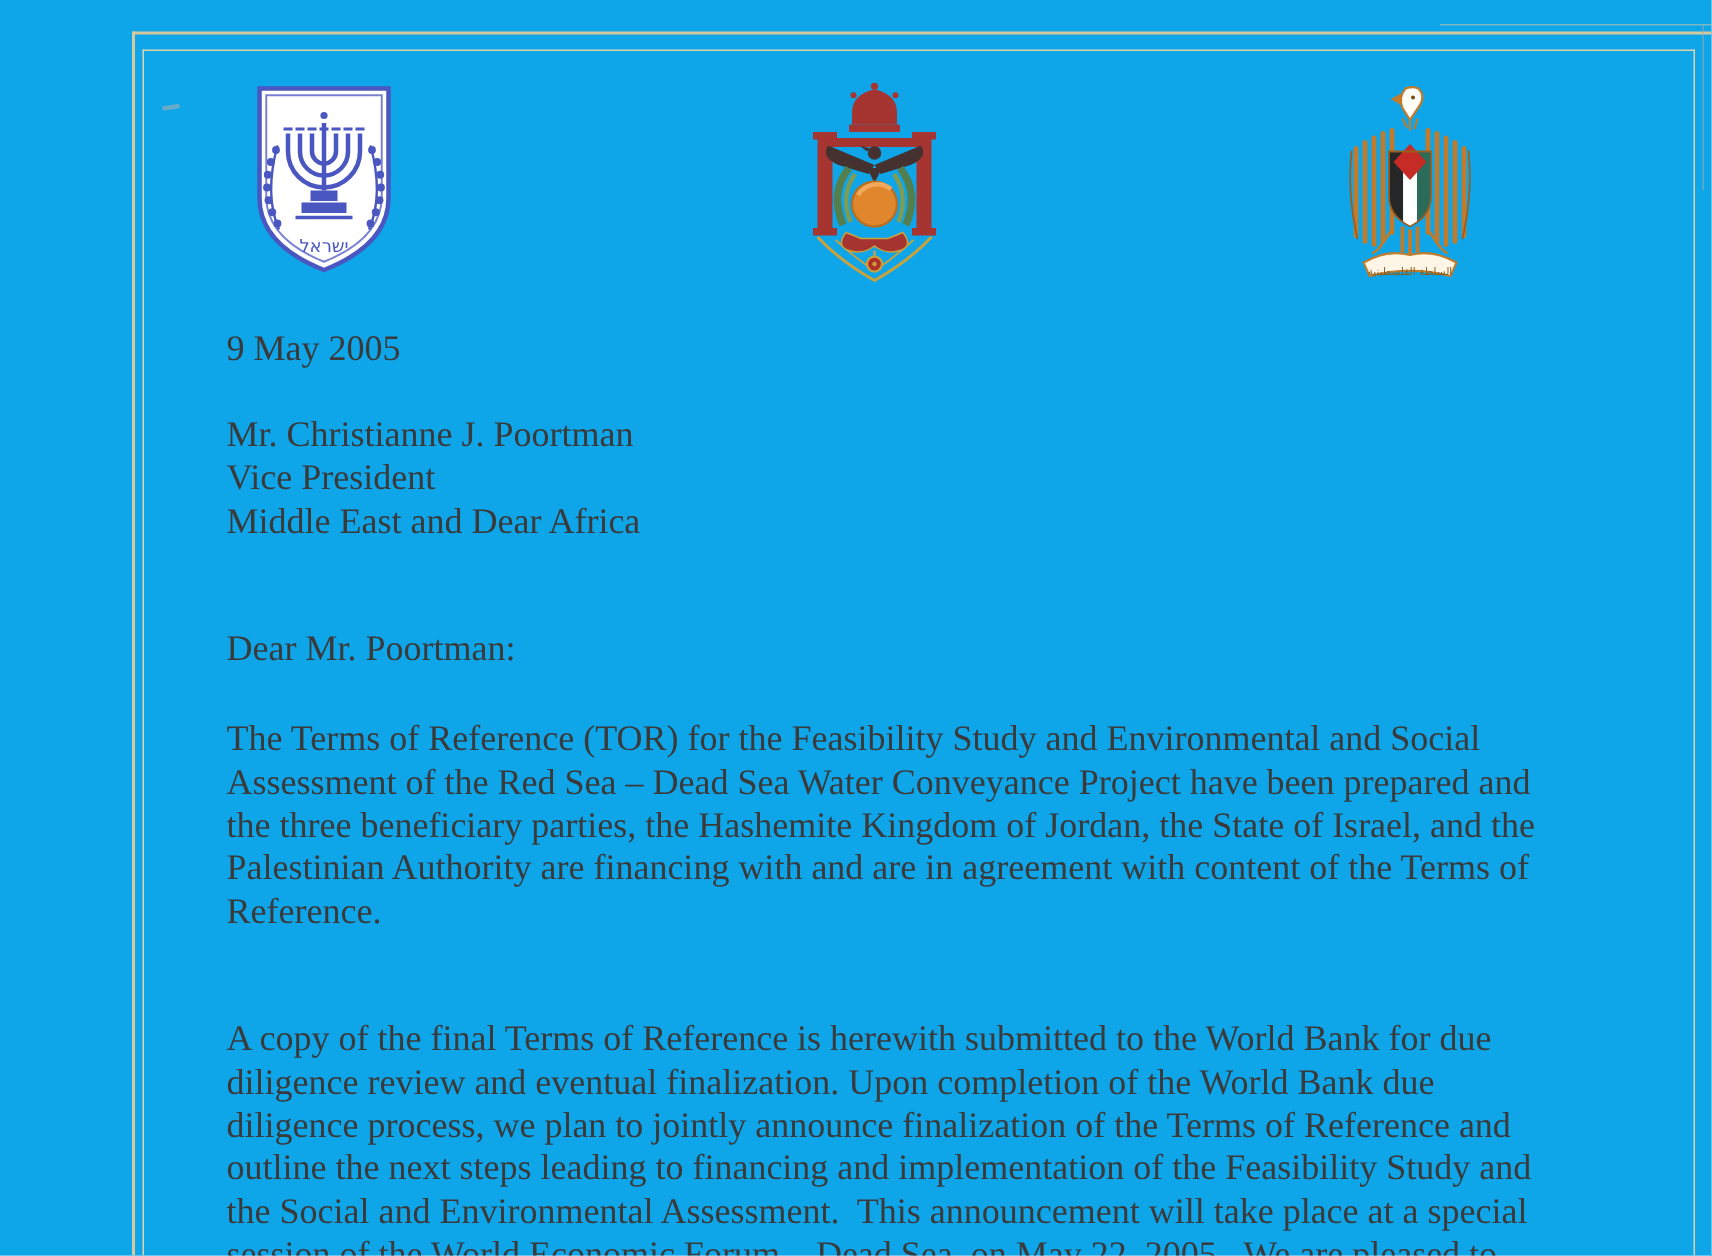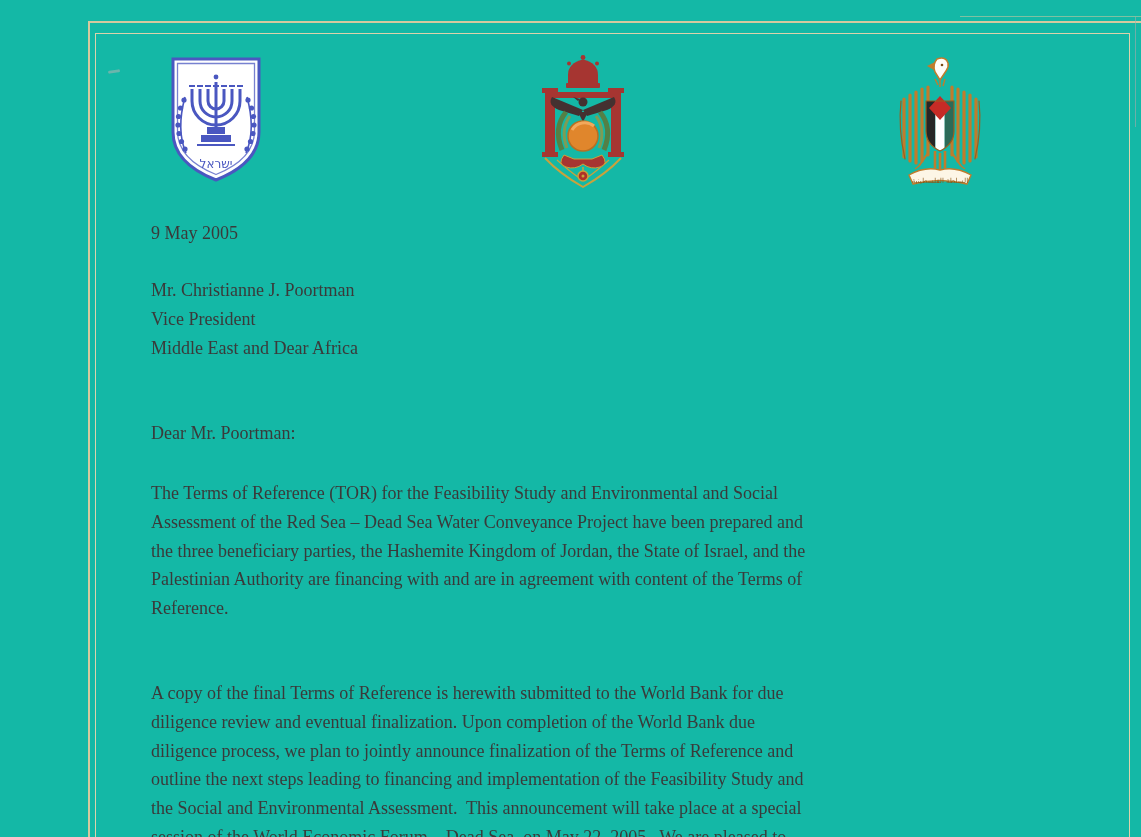--- a/index.html
+++ b/index.html
@@ -5,21 +5,21 @@
   html, body { margin: 0; padding: 0; }
   body {
     width: 1141px; height: 837px;
     background: #ffffff;
     overflow: hidden;
     position: relative;
     font-family: "Liberation Serif", serif;
   }
   .scan-page {
     position: absolute; inset: 0;
-    background: #14b8a6;
+    background: #0ea5e9;
   }
   
   .bline { position: absolute; background: #d5c99e; }
   .bline.inner { background: #ddd2ab; }
   .top-outer  { left: 88px;  top: 21px;  width: 1053px; height: 2px; }
   .top-faint  { left: 960px; top: 16px;  width: 181px;  height: 1px; opacity: .55; }
   .top-inner  { left: 95px;  top: 33px;  width: 1035px; height: 1px; }
   .left-outer { left: 88px;  top: 21px;  width: 2px;    height: 816px; }
   .left-inner { left: 95px;  top: 33px;  width: 1px;    height: 804px; }
   .right-inner{ left: 1129px;top: 33px;  width: 1px;    height: 804px; }
@@ -31,21 +31,21 @@
   }
   .emblem { position: absolute; }
   .emblem-israel    { left: 162px; top: 54px; }
   .emblem-jordan    { left: 520px; top: 52px; }
   .emblem-palestine { left: 885px; top: 55px; }
 
   .letter-text {
     position: absolute;
     left: 151px;
     color: #3a3a3a;
-    font-size: 18px;
+    font-size: 24px;
     line-height: 28.8px;
   }
   .letter-text .line { white-space: pre-wrap; }
   .block-date       { top: 219px; }
   .block-recipient  { top: 276px; }
   .block-salutation { top: 419px; }
   .block-p1         { top: 479px; width: 930px; }
   .block-p2         { top: 679px; width: 930px; }
 </style>
 </head>

